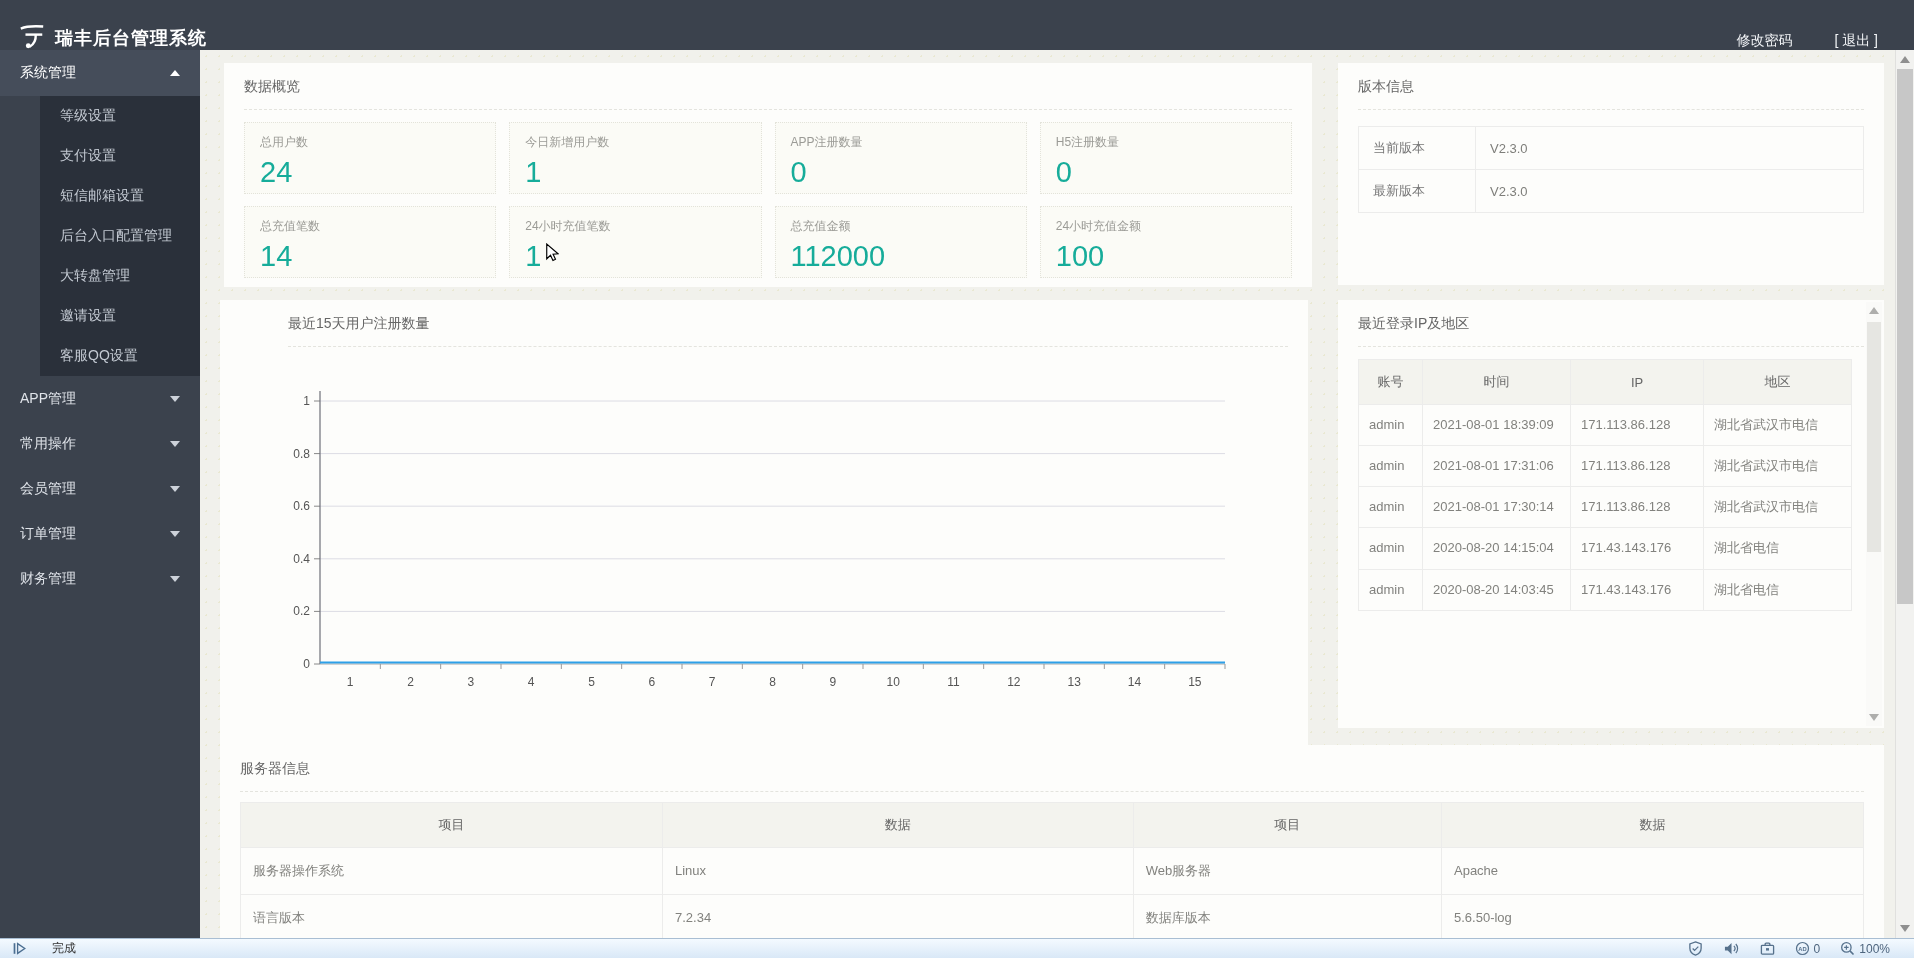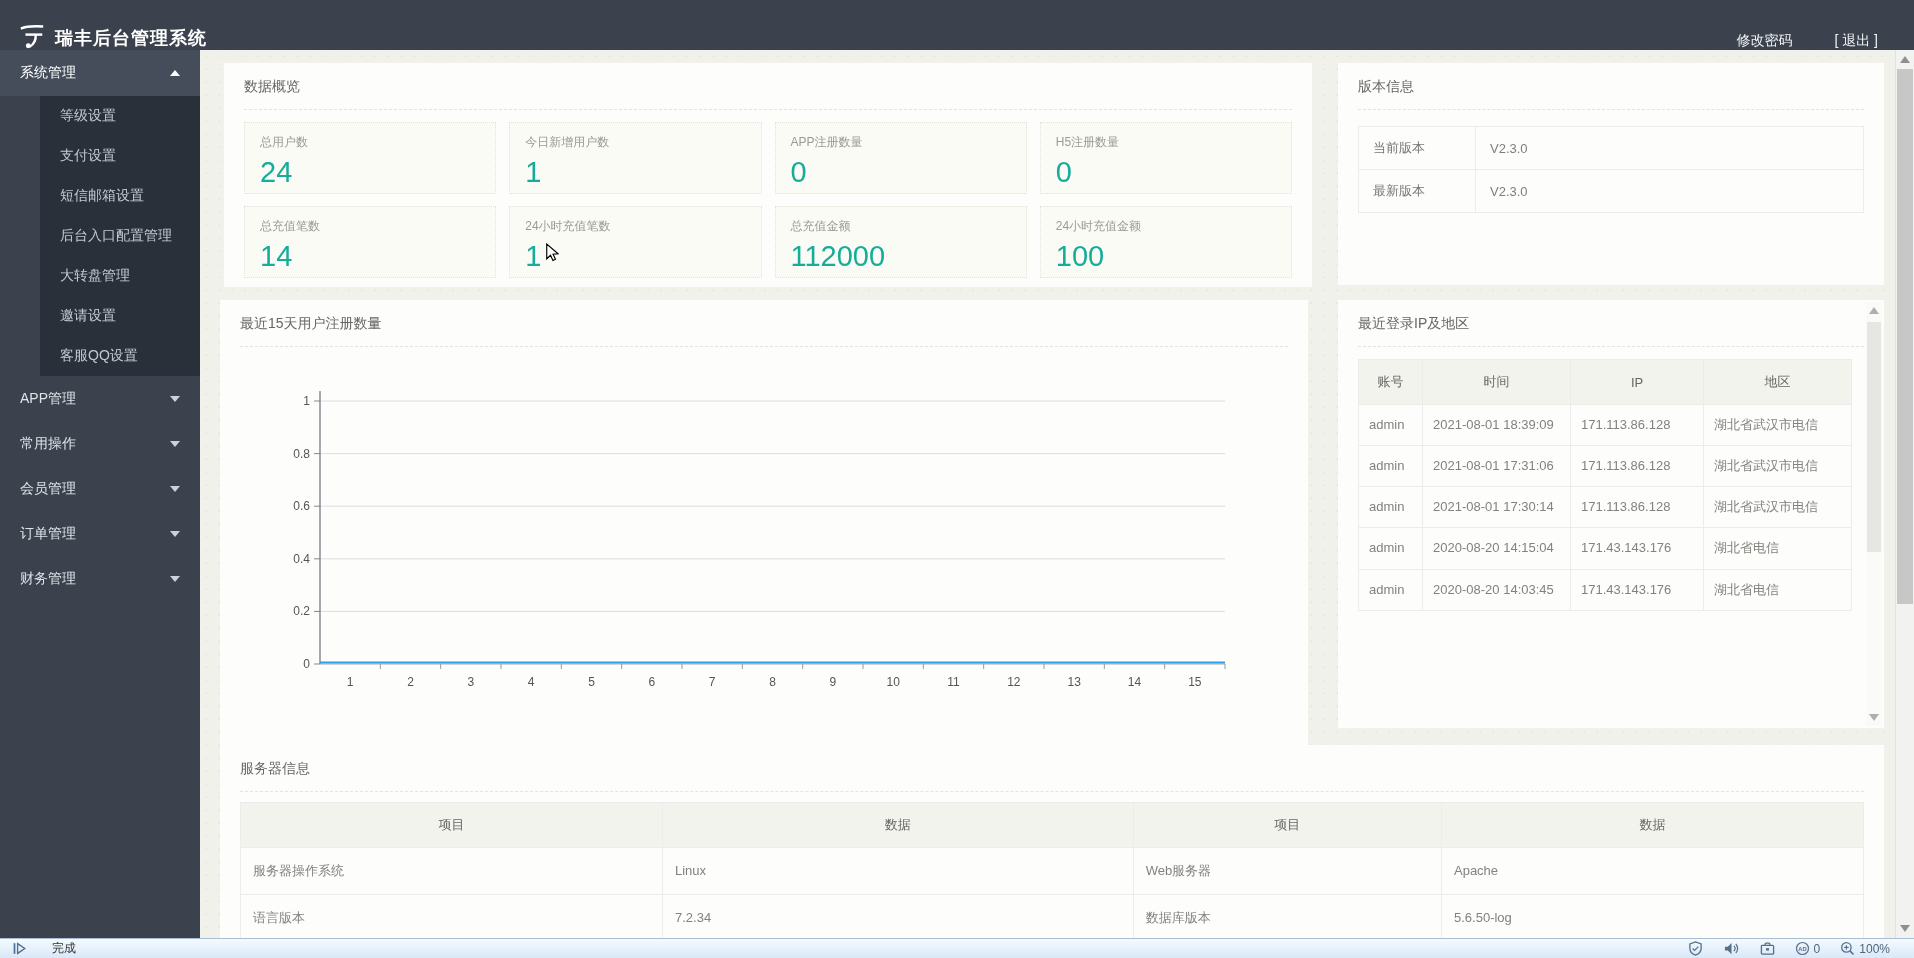--- a/index.html
+++ b/index.html
@@ -43,21 +43,21 @@
     background-image:radial-gradient(#e9e8d2 1px,transparent 1px);
     background-size:13px 13px;
   }
   .panel{position:absolute;background:#fdfdfb;z-index:2;box-sizing:border-box;}
   .panel-title{
     margin:0 20px;padding:15px 0 13px;font-size:14px;color:#666;
     border-bottom:1px dashed #e4e4de;
   }
   .overview-panel{left:224px;top:63px;width:1088px;height:224px;}
   .version-panel{left:1338px;top:63px;width:546px;height:222px;}
-  .chart-panel{left:220px;top:300px;width:1088px;height:460px;}
+  .chart-panel{left:220px;top:300px;width:1088px;height:460px;padding-left:48px;}
   .login-panel{left:1338px;top:300px;width:546px;height:428px;}
   .server-panel{left:220px;top:745px;width:1664px;height:248px;}
   
   .cards{display:grid;grid-template-columns:repeat(4,1fr);gap:12px 13px;padding:12px 20px 0;}
   .card{background:#fbfbf6;border:1px dotted #e3e3da;height:72px;box-sizing:border-box;padding:11px 15px;}
   .card-label{font-size:12px;color:#9b9b96;}
   .card-value{font-size:29px;color:#16ac9a;margin-top:5px;}
   
   .vtable{border-collapse:collapse;width:calc(100% - 40px);margin:16px 20px 0;font-size:13px;color:#7e7e7a;table-layout:fixed;}
   .vtable td{border:1px solid #ececе6;border:1px solid #ececе6;padding:12px 14px;}

